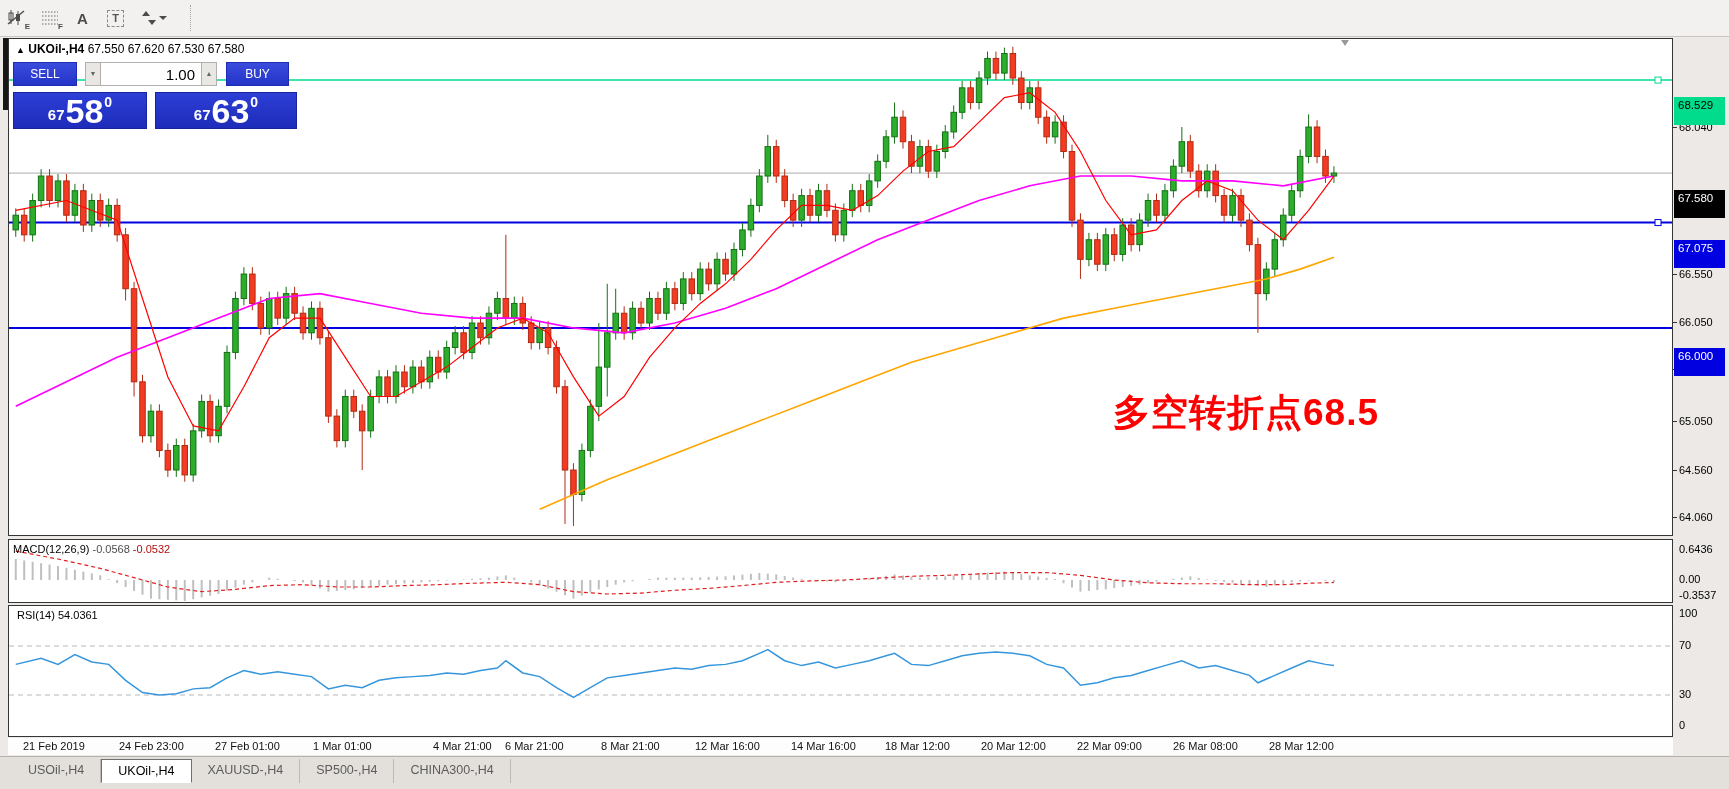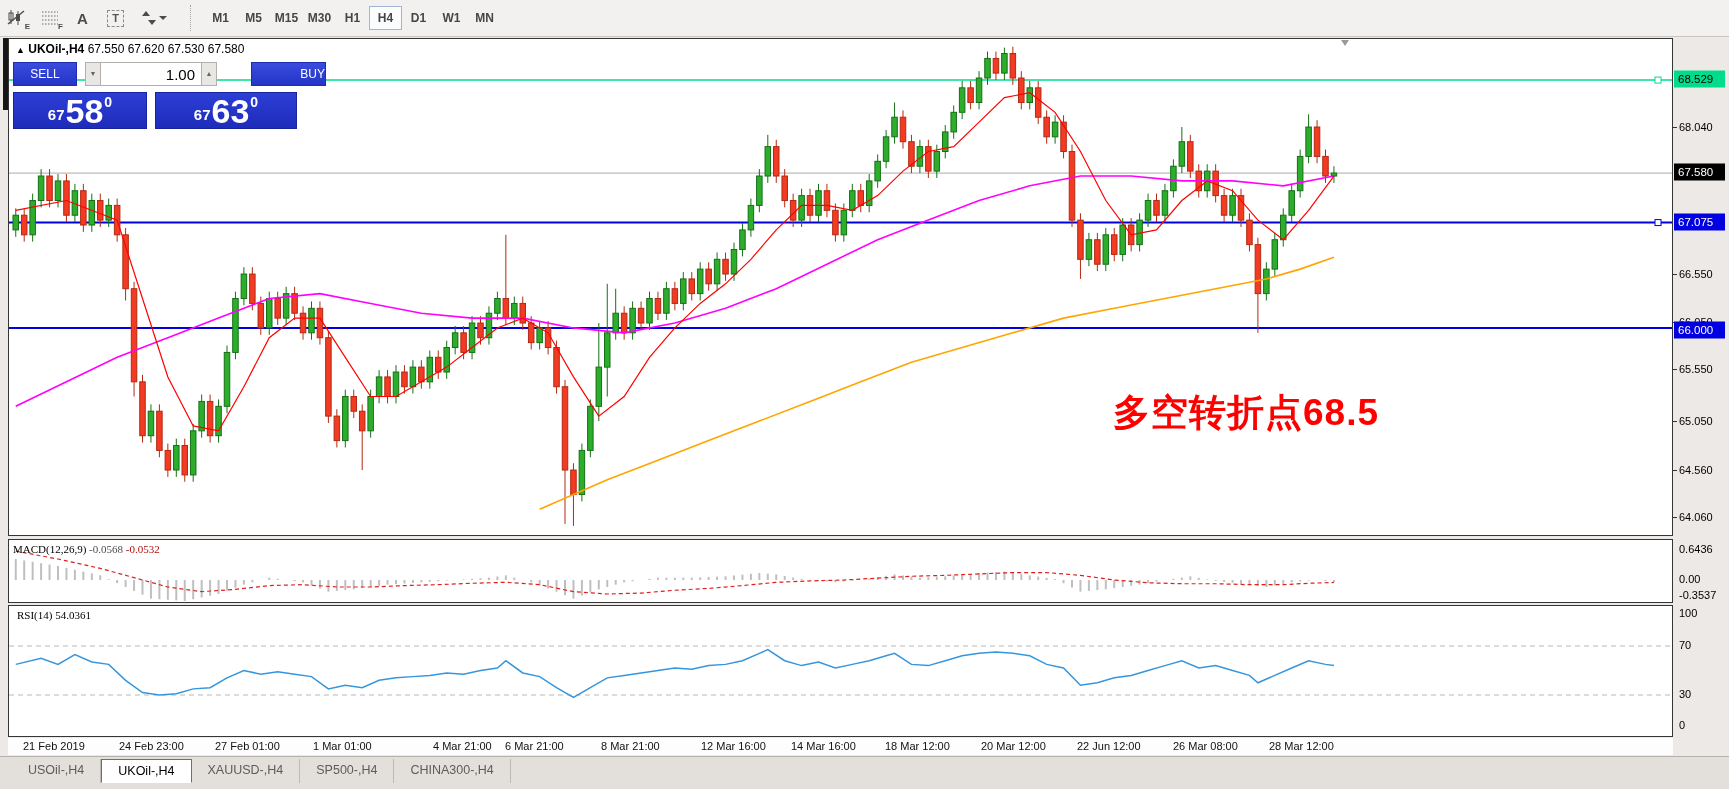--- a/index.html
+++ b/index.html
@@ -27,46 +27,46 @@
   
   .gutter-black { position:absolute; left:3px; top:38px; width:5px; height:72px; background:#161616; }
 
   
   .chart-header { position:absolute; left:16px; top:42px; font-size:12px; color:#000; }
   .chart-header b { font-weight:bold; }
   .trade-row { position:absolute; left:13px; top:62px; height:24px; display:flex; }
   .btn-blue { background:linear-gradient(#3a4cde,#2334c6); color:#fff; font-size:12px;
               text-align:center; border:1px solid #1d2bb0; }
   .sell-btn { width:64px; height:24px; line-height:22px; }
-  .buy-btn  { width:75px; height:24px; line-height:22px; margin-left:34px;text-align:right; }
+  .buy-btn  { width:63px; height:24px; line-height:22px; margin-left:9px; }
   .spin { width:16px; height:24px; background:#e9e7e4; border:1px solid #b3b0ac; color:#666;
           font-size:7px; text-align:center; line-height:22px; }
   .vol-input { width:100px; height:24px; border:1px solid #b3b0ac; border-left:none; border-right:none;
                text-align:right; font-size:15px; padding-right:6px; font-family:"Liberation Sans",sans-serif; }
   .price-box { position:absolute; top:92px; height:37px; background:linear-gradient(#2d3ed6,#1e2cba);
                color:#fff; display:flex; align-items:flex-end; justify-content:center;
                padding-bottom:2px; border:1px solid #18249e; }
   .pb-sell { left:13px; width:134px; }
   .pb-buy  { left:155px; width:142px; }
   .price-box .pre { font-size:15px; font-weight:bold; margin-bottom:3px; }
   .price-box .big { font-size:34px; font-weight:bold; line-height:30px; margin:0 1px; }
   .price-box .sup { font-size:14px; font-weight:bold; align-self:flex-start; margin-top:1px; }
 
   
   .annotation { position:absolute; left:1113px; top:388px; font-size:37px; font-weight:bold;
                 color:#fe0000; letter-spacing:1px; white-space:nowrap; }
 
   
   .axis-tick { position:absolute; left:1679px; font-size:11px; color:#000; transform:translateY(-50%); }
   .axis-dash { position:absolute; left:1672px; width:5px; height:1px; background:#333; }
-  .axis-box { position:absolute; left:1674px; width:51px; height:17px; font-size:11.5px;
-              line-height:16px; padding-left:4px; transform:translateY(-50%); }
-
-  
-  .ind-title { position:absolute; font-size:11px; color:#000; background:transparent; white-space:nowrap;font-family:Liberation Serif, serif; }
+  .axis-box { position:absolute; left:1674px; width:51px; height:28px; font-size:11.5px;
+              line-height:16px; padding-left:4px; transform:translateY(-50%);margin-top:32px; }
+
+  
+  .ind-title { position:absolute; font-size:11px; color:#000; background:transparent; white-space:nowrap; }
   .ind-title .v1 { color:#4d4d4d; }
   .ind-title .v2 { color:#b01010; }
 
   
   .time-axis { position:absolute; left:8px; top:738px; width:1665px; height:17px; background:#fdfdfd; }
   .time-label { position:absolute; top:2px; font-size:11px; color:#101010; white-space:nowrap; }
 
   
   .tabbar { position:absolute; left:0; top:756px; width:1729px; height:38px; background:#e3e0dc;
             border-top:1px solid #b5b1ac; }
@@ -109,31 +109,20 @@
     <div class="tb-icon" style="width:44px;">
       <svg width="16" height="16" viewBox="0 0 16 16">
         <polygon points="5,1 9,6 1,6" fill="#4b4b4b"></polygon>
         <polygon points="11,15 7,10 15,10" fill="#4b4b4b"></polygon>
       </svg>
       <svg width="9" height="6" viewBox="0 0 9 6" style="margin-left:2px;">
         <polygon points="0,1 8,1 4,5" fill="#4b4b4b"></polygon>
       </svg>
     </div>
     <div class="tb-sep"></div>
-    <div id="tf-group" style="display:flex;">
-        <div class="tf-btn">M1</div>
-        <div class="tf-btn">M5</div>
-        <div class="tf-btn">M15</div>
-        <div class="tf-btn">M30</div>
-        <div class="tf-btn">H1</div>
-        <div class="tf-btn active">H4</div>
-        <div class="tf-btn">D1</div>
-        <div class="tf-btn">W1</div>
-        <div class="tf-btn">MN</div>
-      </div>
   </div>
 
   <div class="gutter-black"></div>
 
   <svg id="main-chart" class="panel" style="left:8px; top:38px;" width="1665" height="498">
       <line x1="0" y1="41.07800000000097" x2="1664" y2="41.07800000000097" stroke="#00DC8C" stroke-width="1.5"></line>
       <rect x="1646" y="38.07800000000097" width="6" height="6" fill="#fff" stroke="#00DC8C"></rect>
       <line x1="0" y1="134.08000000000078" x2="1664" y2="134.08000000000078" stroke="#ababab" stroke-width="1"></line>
       <line x1="0" y1="183.57000000000033" x2="1664" y2="183.57000000000033" stroke="#0000E0" stroke-width="2"></line>
       <rect x="1646" y="180.57000000000033" width="6" height="6" fill="#fff" stroke="#0000E0"></rect>
@@ -691,25 +680,25 @@
     </div>
 
   <div class="time-axis" id="time-axis">
       <div class="time-label" style="left: 15px;">21 Feb 2019</div>
       <div class="time-label" style="left: 111px;">24 Feb 23:00</div>
       <div class="time-label" style="left: 207px;">27 Feb 01:00</div>
       <div class="time-label" style="left: 305px;">1 Mar 01:00</div>
       <div class="time-label" style="left: 401px; margin-left: 24px;">4 Mar 21:00</div>
       <div class="time-label" style="left: 497px;">6 Mar 21:00</div>
       <div class="time-label" style="left: 593px;">8 Mar 21:00</div>
-      <div class="time-label" style="left: 687px; margin-left: 6px;">12 Mar 16:00</div>
+      <div class="time-label" style="left: 687px;">12 Mar 16:00</div>
       <div class="time-label" style="left: 783px;">14 Mar 16:00</div>
       <div class="time-label" style="left: 877px;">18 Mar 12:00</div>
       <div class="time-label" style="left: 973px;">20 Mar 12:00</div>
-      <div class="time-label" style="left: 1069px;">22 Jun 12:00</div>
+      <div class="time-label" style="left: 1069px;">22 Mar 09:00</div>
       <div class="time-label" style="left: 1165px;">26 Mar 08:00</div>
       <div class="time-label" style="left: 1261px;">28 Mar 12:00</div>
     </div>
 
   <div class="tabbar">
     <div class="tabs-row" id="tabs-row">
         <div class="tab">USOil-,H4</div>
         <div class="tab active">UKOil-,H4</div>
         <div class="tab">XAUUSD-,H4</div>
         <div class="tab">SP500-,H4</div>

